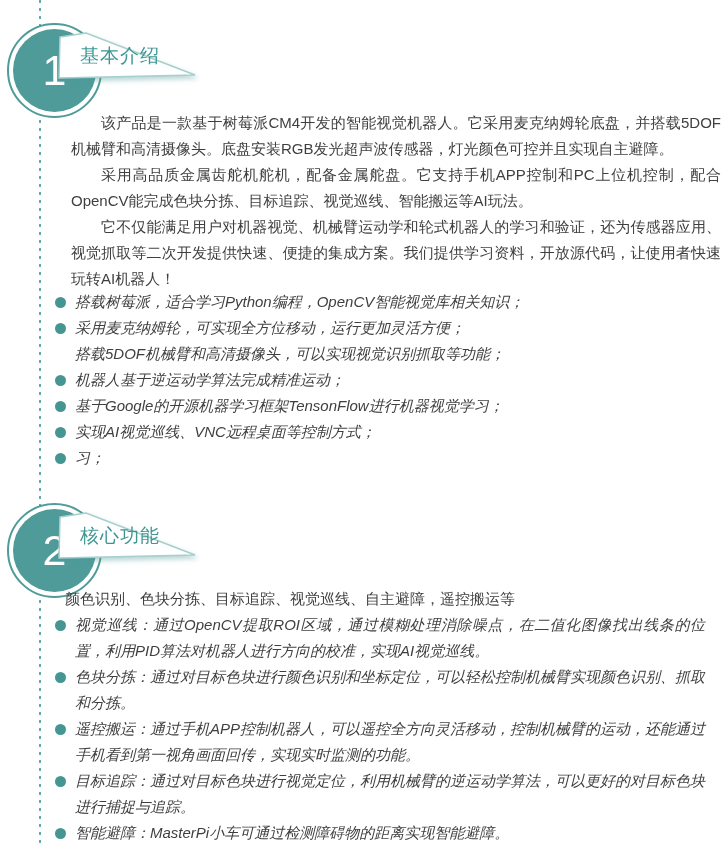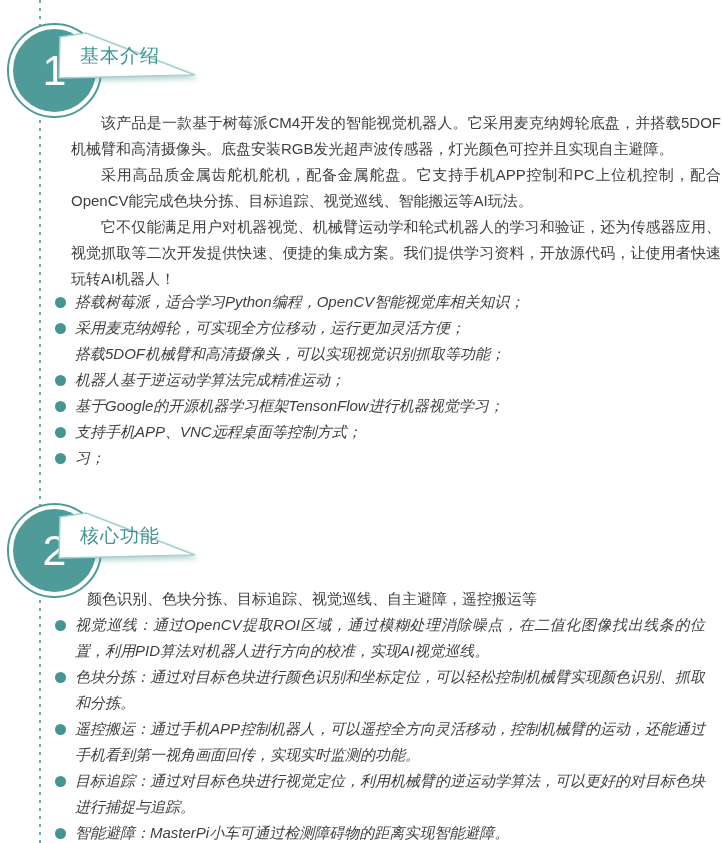--- a/index.html
+++ b/index.html
@@ -46,21 +46,21 @@
   .banner-label{
     position:absolute;left:28px;top:12px;
     font-size:19px;color:var(--title);letter-spacing:1px;white-space:nowrap;
   }
   .paragraphs{
     position:absolute;left:51px;top:110px;width:650px;
     font-size:15px;line-height:26px;text-align:justify;margin-left:20px;
   }
   .paragraphs p{margin:0;text-indent:2em;}
   .summary-line{
-    position:absolute;left:57px;top:586px;width:650px;
+    position:absolute;left:35px;top:586px;width:650px;
     font-size:15px;line-height:26px;text-indent:2em;
   }
   .feature-list{position:absolute;left:55px;width:650px;}
   #list-1{top:289px;}
   #list-2{top:612px;}
   .list-item{display:flex;align-items:flex-start;font-size:15px;line-height:26px;font-style:italic;}
   .bullet-dot{
     flex:0 0 11px;width:11px;height:11px;border-radius:50%;
     background:var(--dot);margin:7.5px 9px 0 0;
   }
@@ -110,21 +110,21 @@
     <div class="list-item">
       <span class="bullet-dot"></span>
       <span class="list-item-text">机器人基于逆运动学算法完成精准运动；</span>
     </div>
     <div class="list-item">
       <span class="bullet-dot"></span>
       <span class="list-item-text">基于Google的开源机器学习框架TensonFlow进行机器视觉学习；</span>
     </div>
     <div class="list-item">
       <span class="bullet-dot"></span>
-      <span class="list-item-text">支持手机APP、VNC远程桌面等控制方式；</span>
+      <span class="list-item-text">实现AI视觉巡线、VNC远程桌面等控制方式；</span>
     </div>
     <div class="list-item">
       <span class="bullet-dot"></span>
       <span class="list-item-text">习；</span>
     </div>
   </div>
 
 <div class="section-header" id="s2-header">
   <div class="circle-outer">
     <div class="circle-inner">

